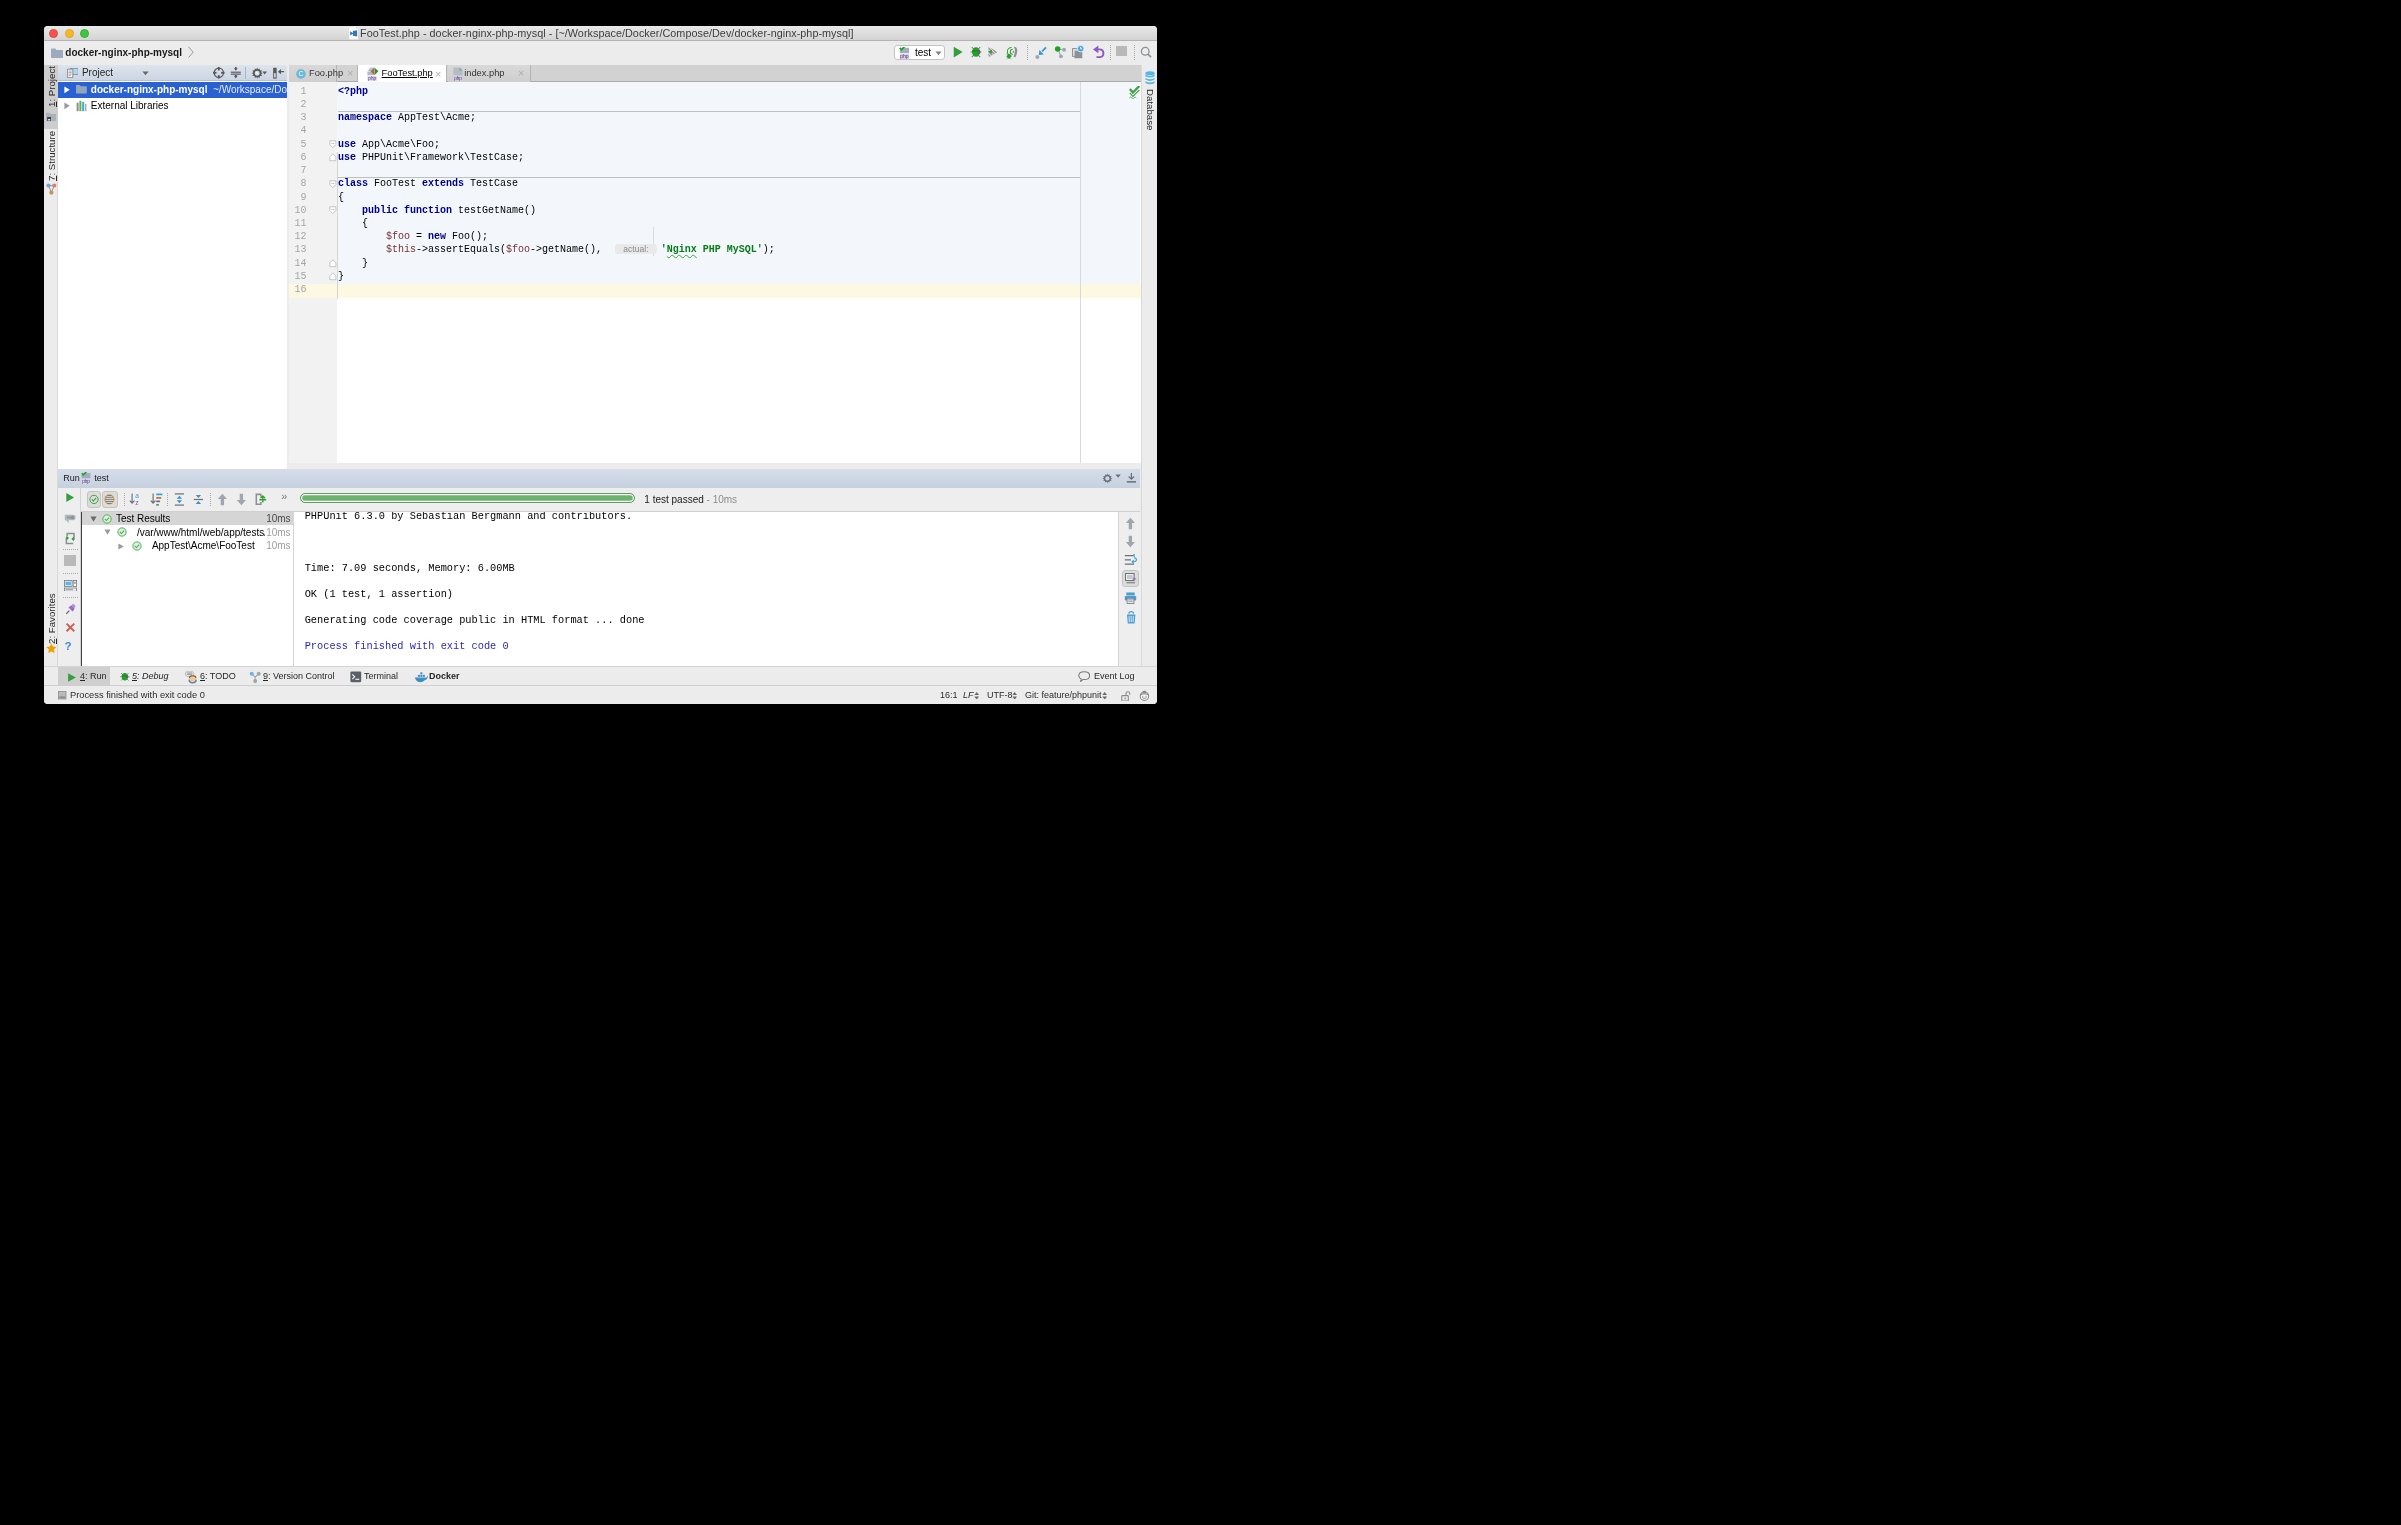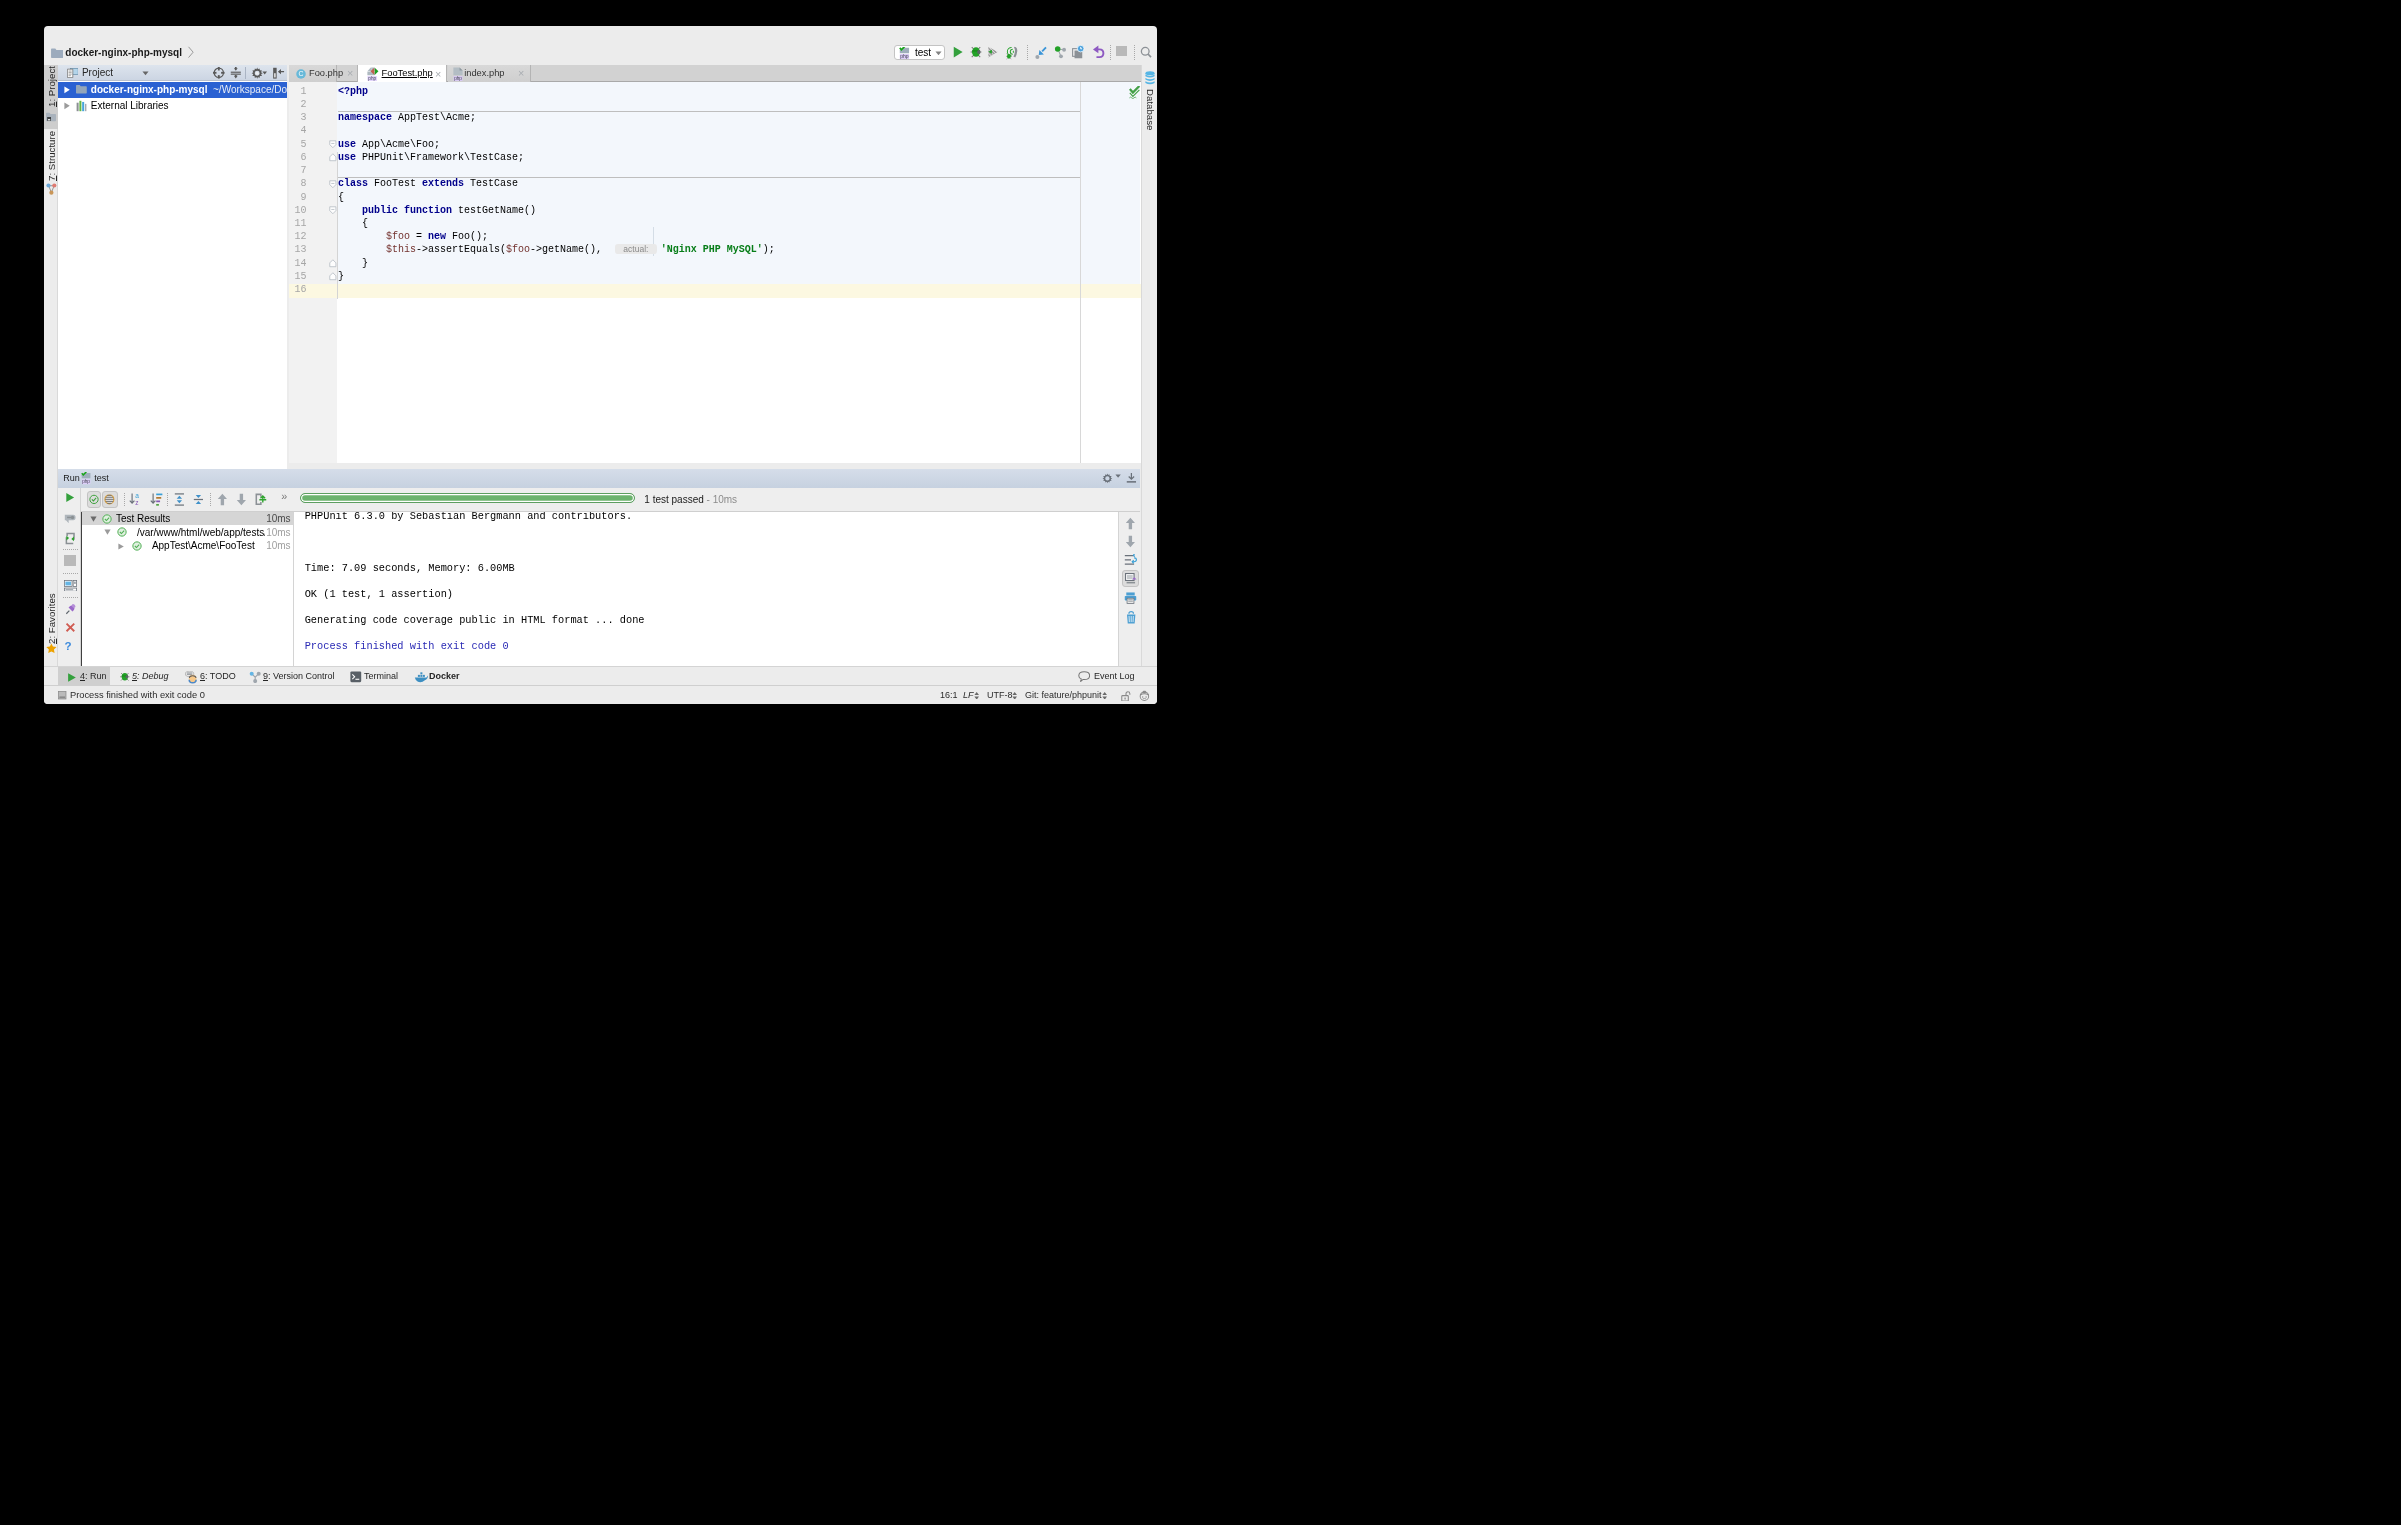--- a/index.html
+++ b/index.html
@@ -51,21 +51,21 @@
 #margin-guide { position:absolute; left:791px; top:0; width:0.8px; height:381px; background:#d8d8d8; }
 .sepline { position:absolute; left:49px; width:742px; height:0.8px; background:#bebebe; }
 .ln { position:absolute; left:0; width:17.4px; text-align:right; color:#a6a6a6; height:13.2px; line-height:13.2px; font-size:10px;}
 .cl { position:absolute; left:49px; height:13.2px; line-height:13.2px; font-size:10px; white-space:pre; color:#000; }
 .kw { color:#00008b; font-weight:bold; }
 .vr { color:#73322e; }
 .st { color:#067d17; font-weight:bold; }
 .pill { display:inline-block; font-family:"Liberation Sans",sans-serif; font-size:8.5px; color:#8a8a8a;
   background:#e9e9e9; border-radius:3.1px; width:42px; height:10.8px; line-height:10.8px; text-align:center;
   margin-left:12.8px; margin-right:3.9px; vertical-align:0.8px; }
-.sq { text-decoration-style:wavy; text-decoration-color:#3fa33f;
+.sq { text-decoration:underline; text-decoration-style:wavy; text-decoration-color:#3fa33f;
   text-decoration-thickness:0.8px; text-underline-offset:2.3px; }
 
 #gap { position:absolute; left:245px; top:437px; width:852px; height:5.8px; background:#ececec; }
 
 #run { position:absolute; left:14.3px; top:443px; width:1082px; height:197px; background:#404040; }
 #run-h { position:absolute; left:0; top:0; width:100%; height:18.6px;
   background:linear-gradient(#d5dde9,#c6d1e0); }
 #run-tb { position:absolute; left:0; top:18.6px; width:100%; height:24px; background:#eeeeee; border-bottom:0.8px solid #cfcfcf; }
 #run-left { position:absolute; left:0; top:18.6px; width:23px; height:179px; border-right:0.8px solid #d4d4d4; background:#eeeeee;}
 #run-tree { position:absolute; left:23.6px; top:43px; width:211px; height:155px; background:#fff; overflow:hidden; }
@@ -79,20 +79,31 @@
 
 #twbar { position:absolute; left:0; top:640px; width:100%; height:19.3px; background:#ececec; border-top:0.8px solid #d4d4d4; }
 #status { position:absolute; left:0; top:659px; width:100%; height:19.3px; background:#ececec; border-top:0.8px solid #cfcfcf; }
 .bb { position:absolute; top:0; height:19.3px; line-height:19.3px; color:#262626; font-size:9px; }
 .icon { position:absolute; }
 .u { text-decoration:underline; }
 .dotsep { position:absolute; border-left:0.8px dotted #a8a8a8; }
 </style></head>
 <body>
 <div id="win">
+  <div id="titlebar">
+    <div class="tl" id="tl-r"></div>
+      <div class="tl" id="tl-y"></div>
+      <div class="tl" id="tl-g"></div>
+    <div id="title-ic"><svg width="9.3" height="12.4" viewBox="0 0 12 16">
+      <path d="M0 0 L9 0 L12 3 L12 16 L0 16 Z" fill="#fdfdfd" stroke="#d0d0d0" stroke-width="0.5"></path>
+      <path d="M9 0 L12 3 L9 3 Z" fill="#e2e2e2"></path>
+      <path d="M1.5 5.5 L5 7.8 L5 5.2 L10.5 4.2 L10.5 12.2 L5 11.2 L5 8.6 L1.5 10.9 Z" fill="#3677bc"></path>
+    </svg></div>
+    <div id="title-tx">FooTest.php - docker-nginx-php-mysql - [~/Workspace/Docker/Compose/Dev/docker-nginx-php-mysql]</div>
+  </div>
   <div id="toolbar">
     <div id="crumb">
       <div class="folder"><svg width="12.4" height="10" viewBox="0 0 16 13">
         <path d="M0 1.5 Q0 0.5 1 0.5 L5.5 0.5 L7 2.5 L15 2.5 Q16 2.5 16 3.5 L16 12 Q16 13 15 13 L1 13 Q0 13 0 12 Z" fill="#9cabbd"></path>
       </svg></div>
       <div class="nm">docker-nginx-php-mysql</div>
       <svg class="icon" style="left:136px;top:1.5px" width="7.7" height="12.4" viewBox="0 0 10 16">
           <path d="M2 1 L8 8 L2 15" stroke="#9a9a9a" stroke-width="1.3" fill="none"></path>
         </svg>
     </div>

